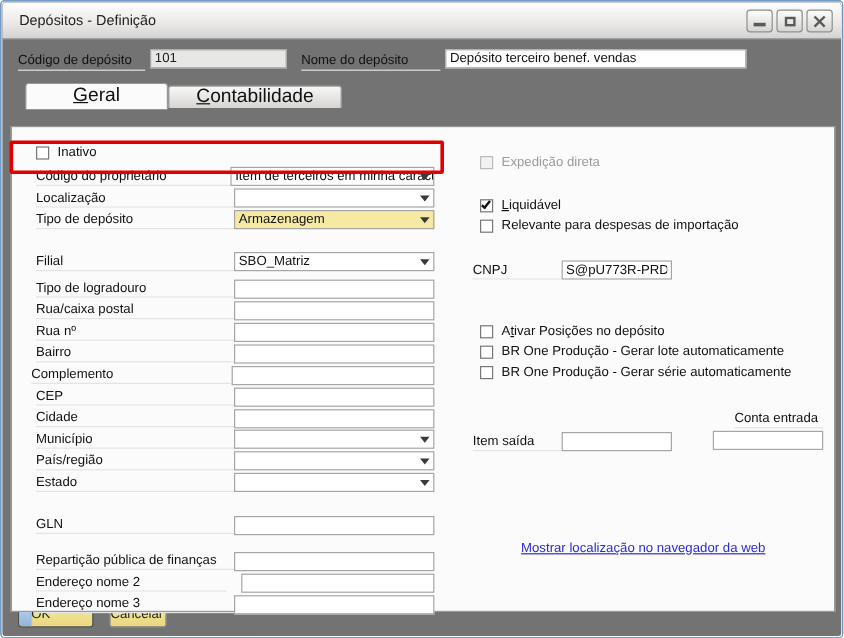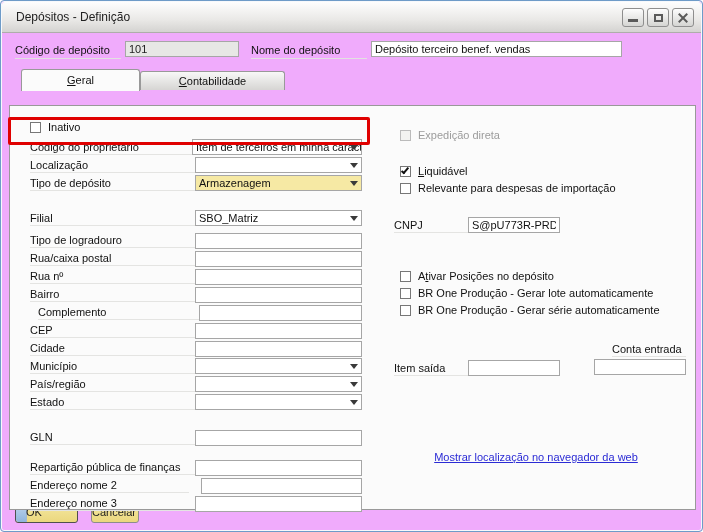--- a/index.html
+++ b/index.html
@@ -1,19 +1,19 @@
 <!DOCTYPE html>
 <html><head>
 <meta charset="utf-8">
 <style>
   * { margin:0; padding:0; box-sizing:border-box; }
   html,body { width:703px; height:532px; background:#fff; font-family:"Liberation Sans", sans-serif; }
   .window {
     position:relative; width:703px; height:532px;
-    background:#f0abfc; border:1px solid #6E9BC8; border-radius:4px;
+    background:#737373; border:1px solid #6E9BC8; border-radius:4px;
     box-shadow: inset 0 0 0 1px #f7f9fc; overflow:hidden;
   }
   
   .titlebar {
     position:absolute; left:1px; top:1px; right:1px; height:31px;
     background:linear-gradient(#FEFEFE,#E9E8E6 60%,#D4D3D1);
     border-bottom:1px solid #AEADAB; border-radius:3px 3px 0 0;
   }
   .title { position:absolute; left:14px; top:8px; font-size:12px; color:#222; }
   .winbtns { position:absolute; right:7px; top:6px; display:flex; gap:3px; }
@@ -30,21 +30,21 @@
   .hdr-lbl-code { position:absolute; left:14px; top:43px; width:106px; border-bottom:1px solid #E2E2E0; padding-bottom:2px;}
   .hdr-lbl-name { position:absolute; left:250px; top:43px; width:116px; border-bottom:1px solid #E2E2E0; padding-bottom:2px;}
   .inp {
     border:1px solid #A6A6A6; background:#fff; height:16px; font-size:11px;
     font-family:"Liberation Sans", sans-serif; padding:0 3px; color:#111; width:100%;
   }
   .inp:disabled, .inp.gray { background:#E7E7E5; color:#222; }
   .hdr-inp-code { position:absolute; left:124px; top:40px; width:114px; }
   .hdr-inp-name { position:absolute; left:370px; top:40px; width:251px; }
   
-  .tab { position:absolute; text-align:center; font-size:11px; color:#111; cursor:default; }
+  .tab { position:absolute; text-align:center; font-size:16px; color:#111; cursor:default; }
   .tab u { text-decoration:underline; }
   .tab-active {
     left:20px; top:68px; width:119px; height:22px; line-height:20px;
     background:#FBFBFB; border:1px solid #999; border-bottom:none;
     border-radius:3px 3px 0 0; z-index:3;
   }
   .tab-inactive {
     left:139px; top:70px; width:145px; height:19px; line-height:18px;
     background:linear-gradient(#F8F8F7,#D6D5D3); border:1px solid #999; border-bottom:none;
     border-radius:3px 3px 0 0; z-index:1;
@@ -212,21 +212,21 @@
         <div class="fieldcell"><input class="inp" value="" style=""></div>
       </div>
       <div class="row" style="margin-left:8px;">
         <span class="lblcell">Rua nº</span>
         <div class="fieldcell"><input class="inp" value="" style=""></div>
       </div>
       <div class="row" style="margin-left:8px;">
         <span class="lblcell">Bairro</span>
         <div class="fieldcell"><input class="inp" value="" style=""></div>
       </div>
-      <div class="row" style="margin-left:16px;">
+      <div class="row" style="margin-left:4px;">
         <span class="lblcell">Complemento</span>
         <div class="fieldcell"><input class="inp" value="" style=""></div>
       </div>
       <div class="row" style="margin-left:8px;">
         <span class="lblcell">CEP</span>
         <div class="fieldcell"><input class="inp" value="" style=""></div>
       </div>
       <div class="row" style="margin-left:8px;">
         <span class="lblcell">Cidade</span>
         <div class="fieldcell"><input class="inp" value="" style=""></div>

